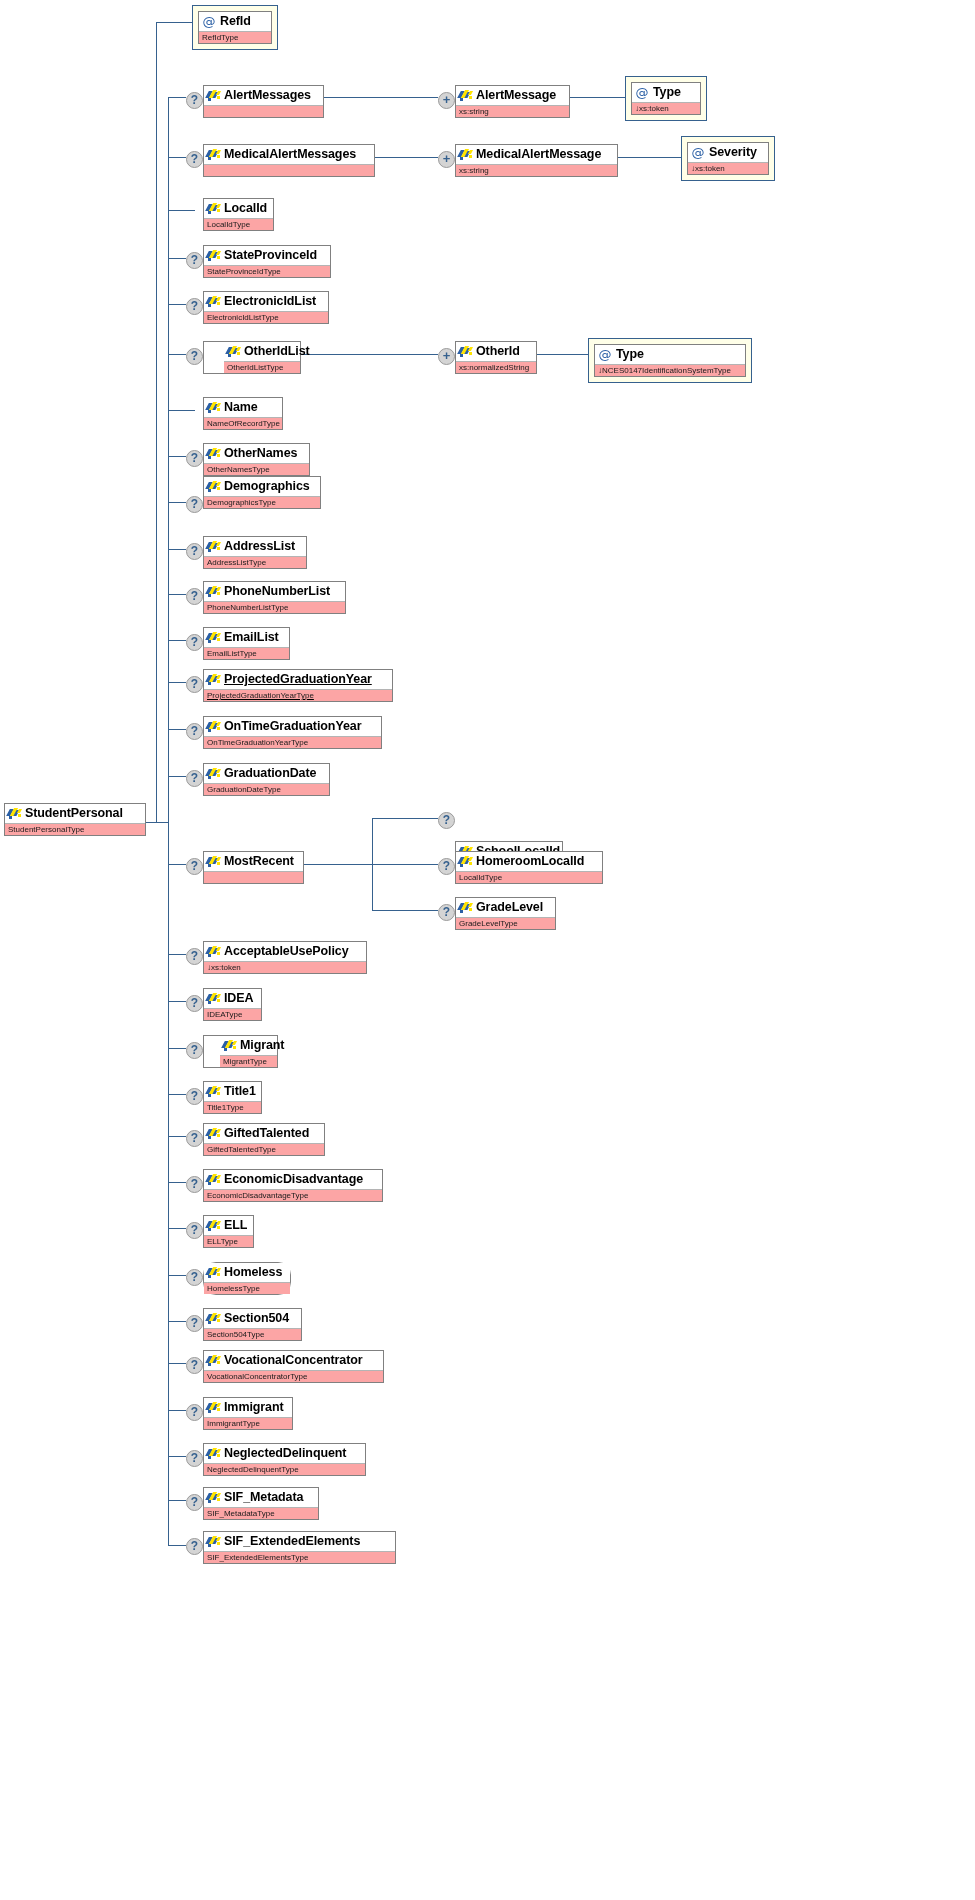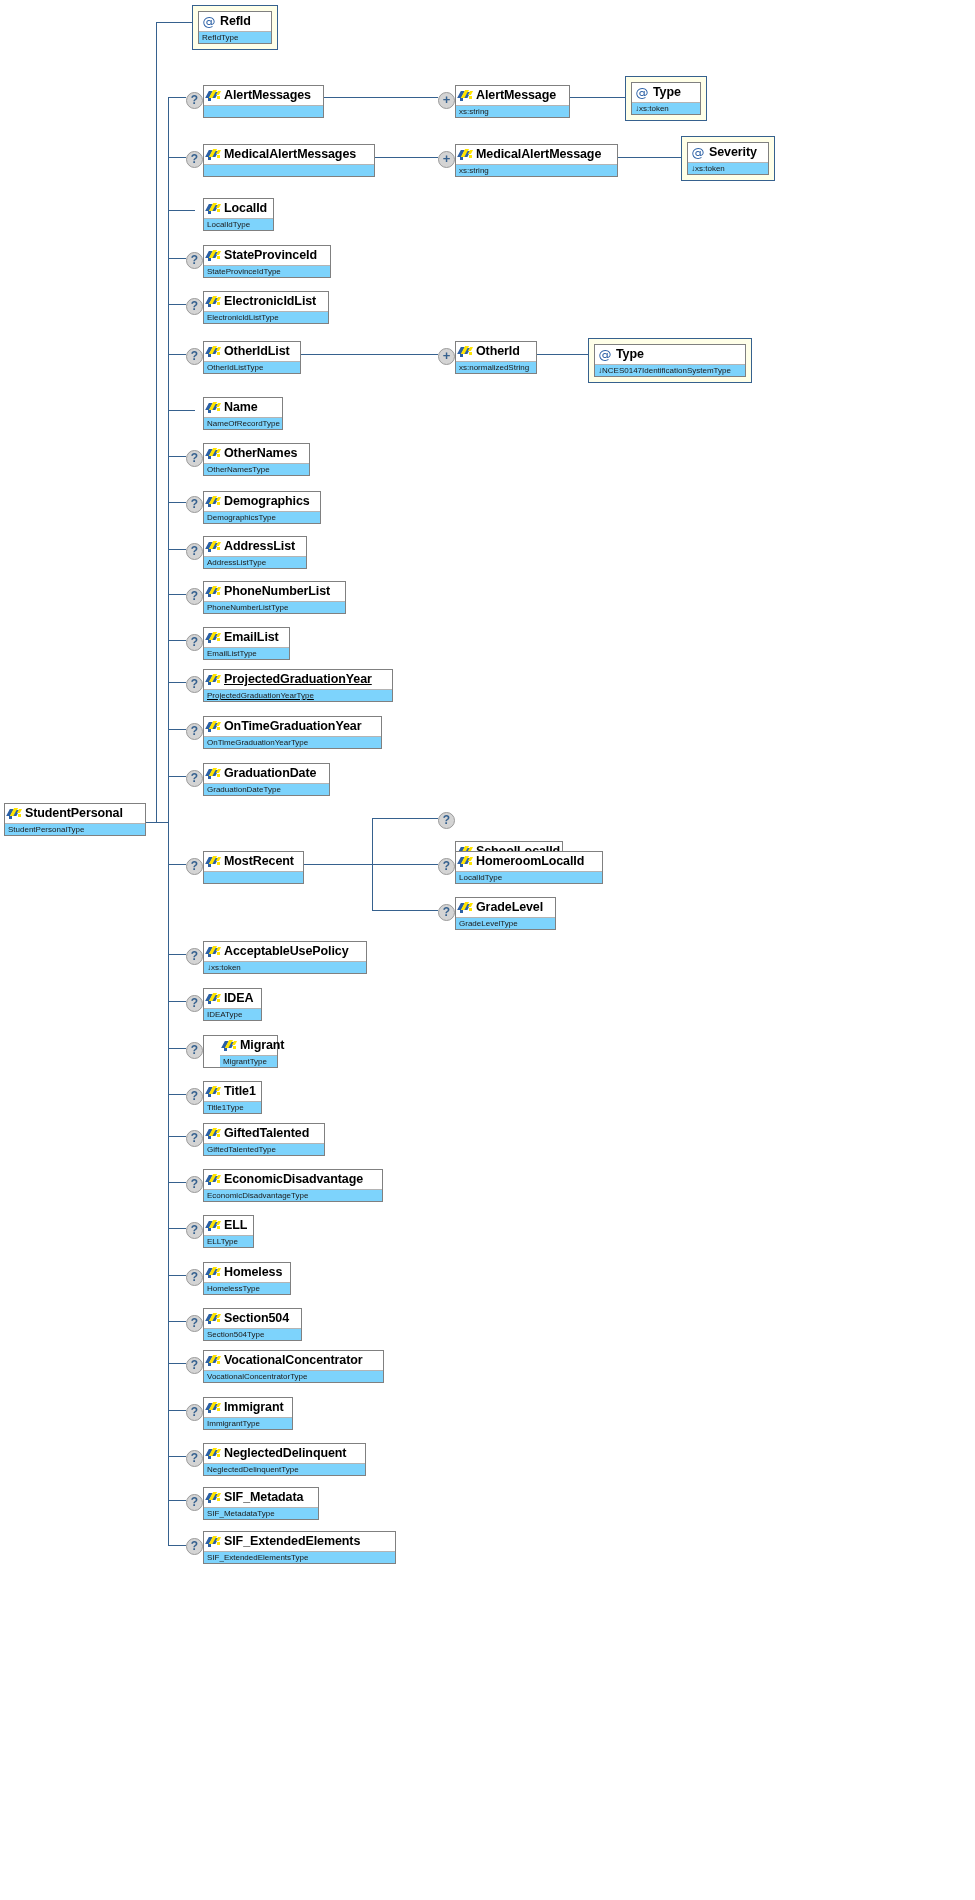--- a/index.html
+++ b/index.html
@@ -20,21 +20,21 @@
     background:#ffffff;
     padding:1px 5px 1px 3px;
     height:19px;box-sizing:border-box;
     white-space:nowrap;
   }
   .node .title .label{
     font-size:12.5px;font-weight:bold;color:#000000;
     letter-spacing:-0.1px;line-height:17px;
   }
   .node .type{
-    background:#7dd3fc;border-top:1px solid #b4b4b4;
+    background:#fca5a5;border-top:1px solid #b4b4b4;
     font-size:8px;color:#1a1a1a;line-height:11px;
     height:12px;box-sizing:border-box;
     padding:0px 3px;white-space:nowrap;overflow:hidden;
   }
   
   .attr-wrap{
     position:absolute;z-index:3;box-sizing:border-box;
     border:1px solid #36618e;background:#ffffe8;
     padding:5px;
   }
@@ -275,21 +275,21 @@
             <i class="b2"></i>
             <i class="y2"></i>
             <i class="d1"></i>
             <i class="d2"></i>
           </span>
           <span class="label">ElectronicIdList</span>
         </div>
         <div class="type">ElectronicIdListType</div>
       </div>
       <div class="badge" style="left: 186px; top: 298px;">?</div>
-      <div class="node" style="width: 98px; left: 203px; top: 341px;">
+      <div class="node" style="width: 98px; left: 203px; top: 341px; padding-left: 20px;">
         <div class="title">
           <span class="el-icon">
             <i class="b1"></i>
             <i class="y1"></i>
             <i class="b2"></i>
             <i class="y2"></i>
             <i class="d1"></i>
             <i class="d2"></i>
           </span>
           <span class="label">OtherIdList</span>
@@ -343,21 +343,21 @@
             <i class="b2"></i>
             <i class="y2"></i>
             <i class="d1"></i>
             <i class="d2"></i>
           </span>
           <span class="label">OtherNames</span>
         </div>
         <div class="type">OtherNamesType</div>
       </div>
       <div class="badge" style="left: 186px; top: 450px;">?</div>
-      <div class="node" style="width: 118px; left: 203px; top: 491px;">
+      <div class="node" style="width: 118px; left: 203px; top: 476px;">
         <div class="title">
           <span class="el-icon">
             <i class="b1"></i>
             <i class="y1"></i>
             <i class="b2"></i>
             <i class="y2"></i>
             <i class="d1"></i>
             <i class="d2"></i>
           </span>
           <span class="label">Demographics</span>
@@ -613,21 +613,21 @@
             <i class="b2"></i>
             <i class="y2"></i>
             <i class="d1"></i>
             <i class="d2"></i>
           </span>
           <span class="label">ELL</span>
         </div>
         <div class="type">ELLType</div>
       </div>
       <div class="badge" style="left: 186px; top: 1222px;">?</div>
-      <div class="node" style="width: 88px; left: 203px; top: 1262px;">
+      <div class="node" style="width: 88px; left: 203px; top: 1262px; border-radius: 13px;">
         <div class="title">
           <span class="el-icon">
             <i class="b1"></i>
             <i class="y1"></i>
             <i class="b2"></i>
             <i class="y2"></i>
             <i class="d1"></i>
             <i class="d2"></i>
           </span>
           <span class="label">Homeless</span>

